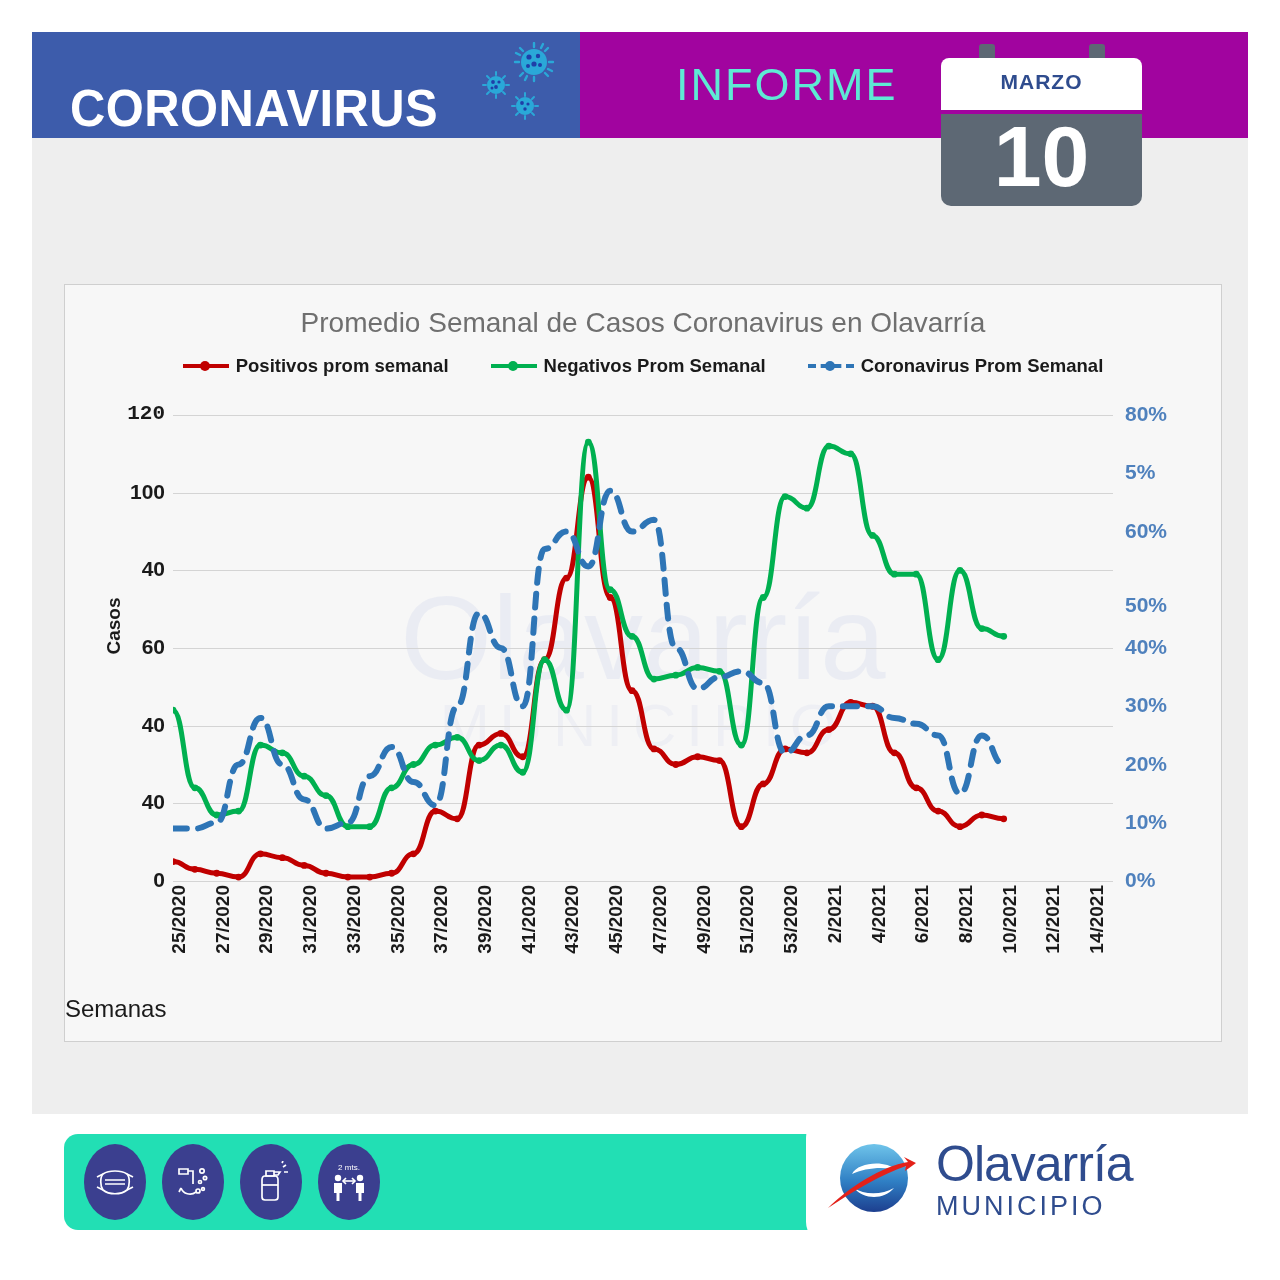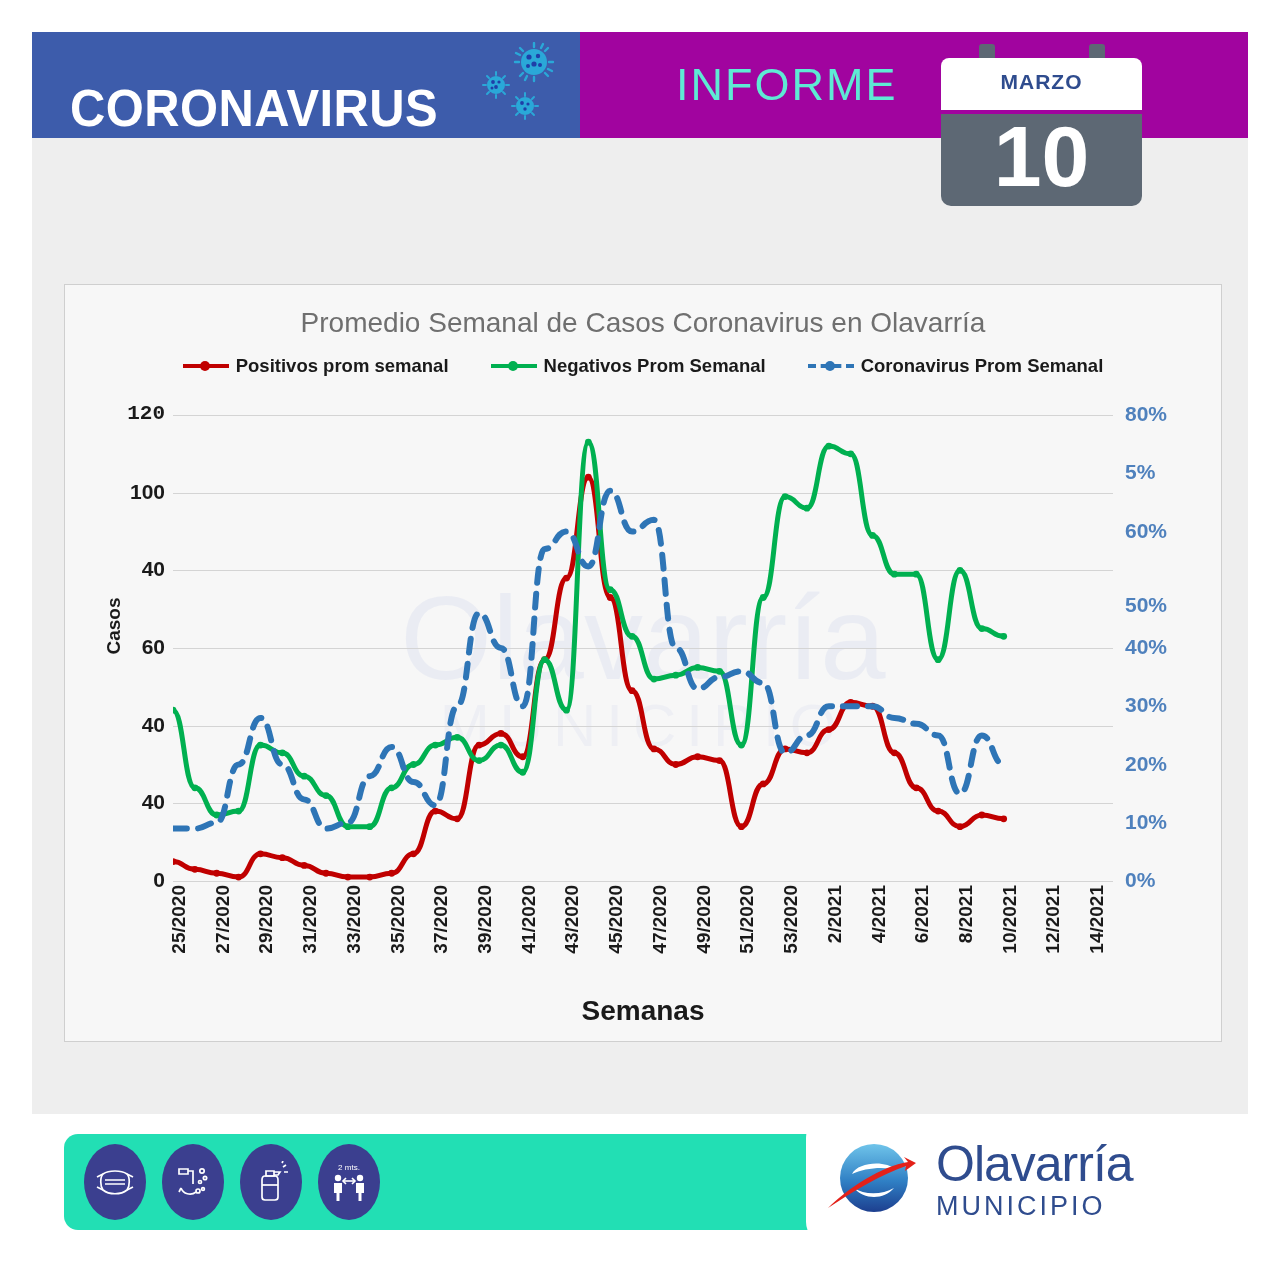--- a/index.html
+++ b/index.html
@@ -104,22 +104,22 @@
     font-size:19px;font-weight:bold;color:#1a1a1a;
     transform:rotate(-90deg);transform-origin:center;white-space:nowrap;
   }
   .xlabels{position:absolute;left:108px;top:600px;width:940px;height:106px;}
   .xlab{
     position:absolute;top:0;font-size:19px;font-weight:bold;color:#1a1a1a;
     transform-origin:left top;transform:rotate(-90deg) translate(-100%,-50%);
     white-space:nowrap;
   }
   .xaxis-title{
-    position:absolute;top:710px;left:0;width:100%;text-align:center;
-    font-size:28px;font-weight:bold;color:#1a1a1a;
+    position:absolute;top:710px;left:0;width:100%;
+    font-size:24px;font-weight:normal;color:#1a1a1a;
   }
   
   .wm{
     position:absolute;left:50%;top:300px;transform:translateX(-50%);
     opacity:.28;pointer-events:none;user-select:none;text-align:center;
     width:900px;
   }
   .wm .wm1{font-size:118px;color:#ccd3ea;font-weight:normal;line-height:.9;}
   .wm .wm2{font-size:60px;color:#d8dced;letter-spacing:10px;}
   

